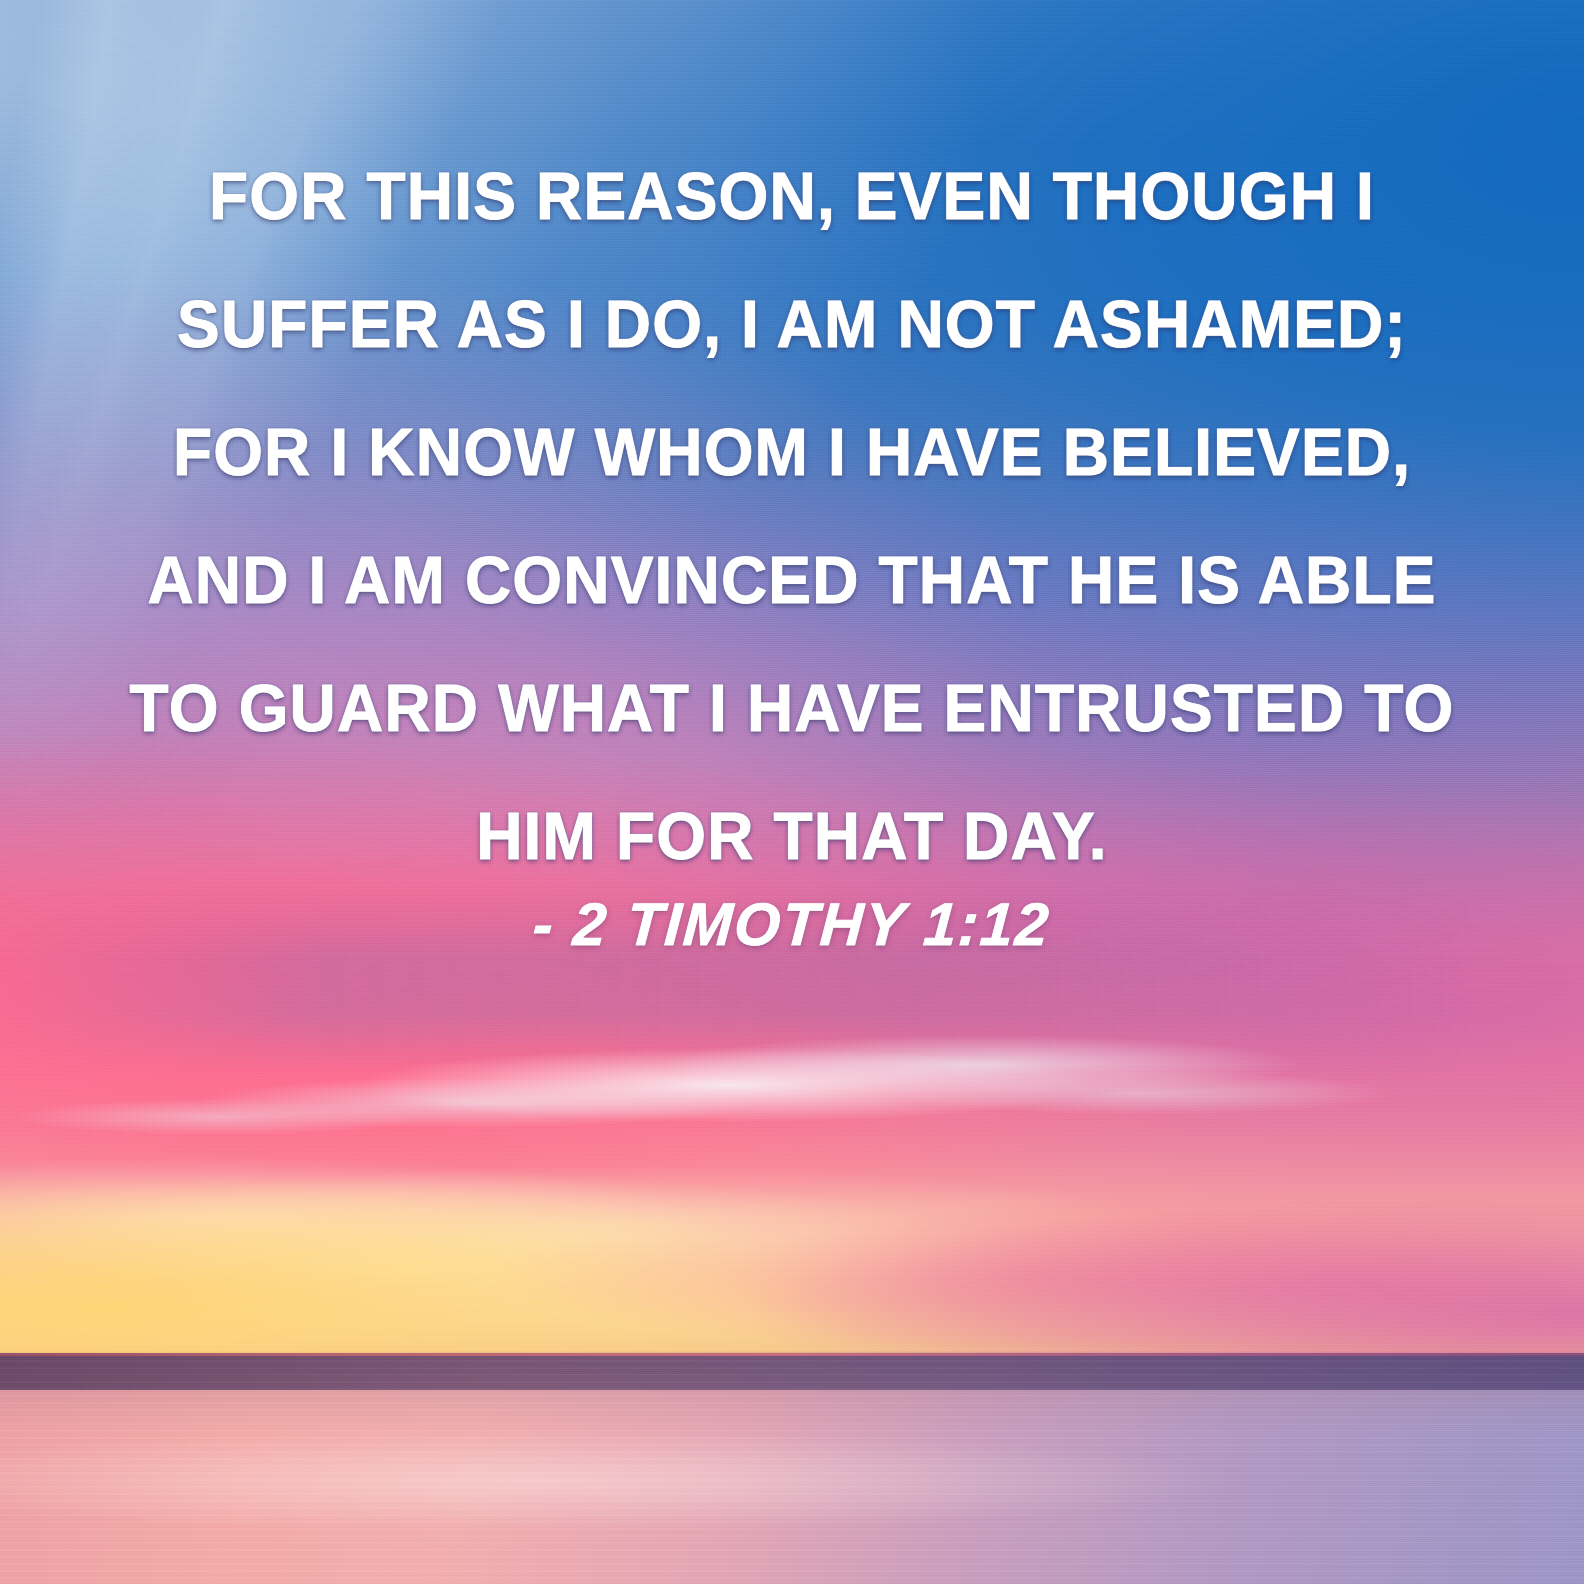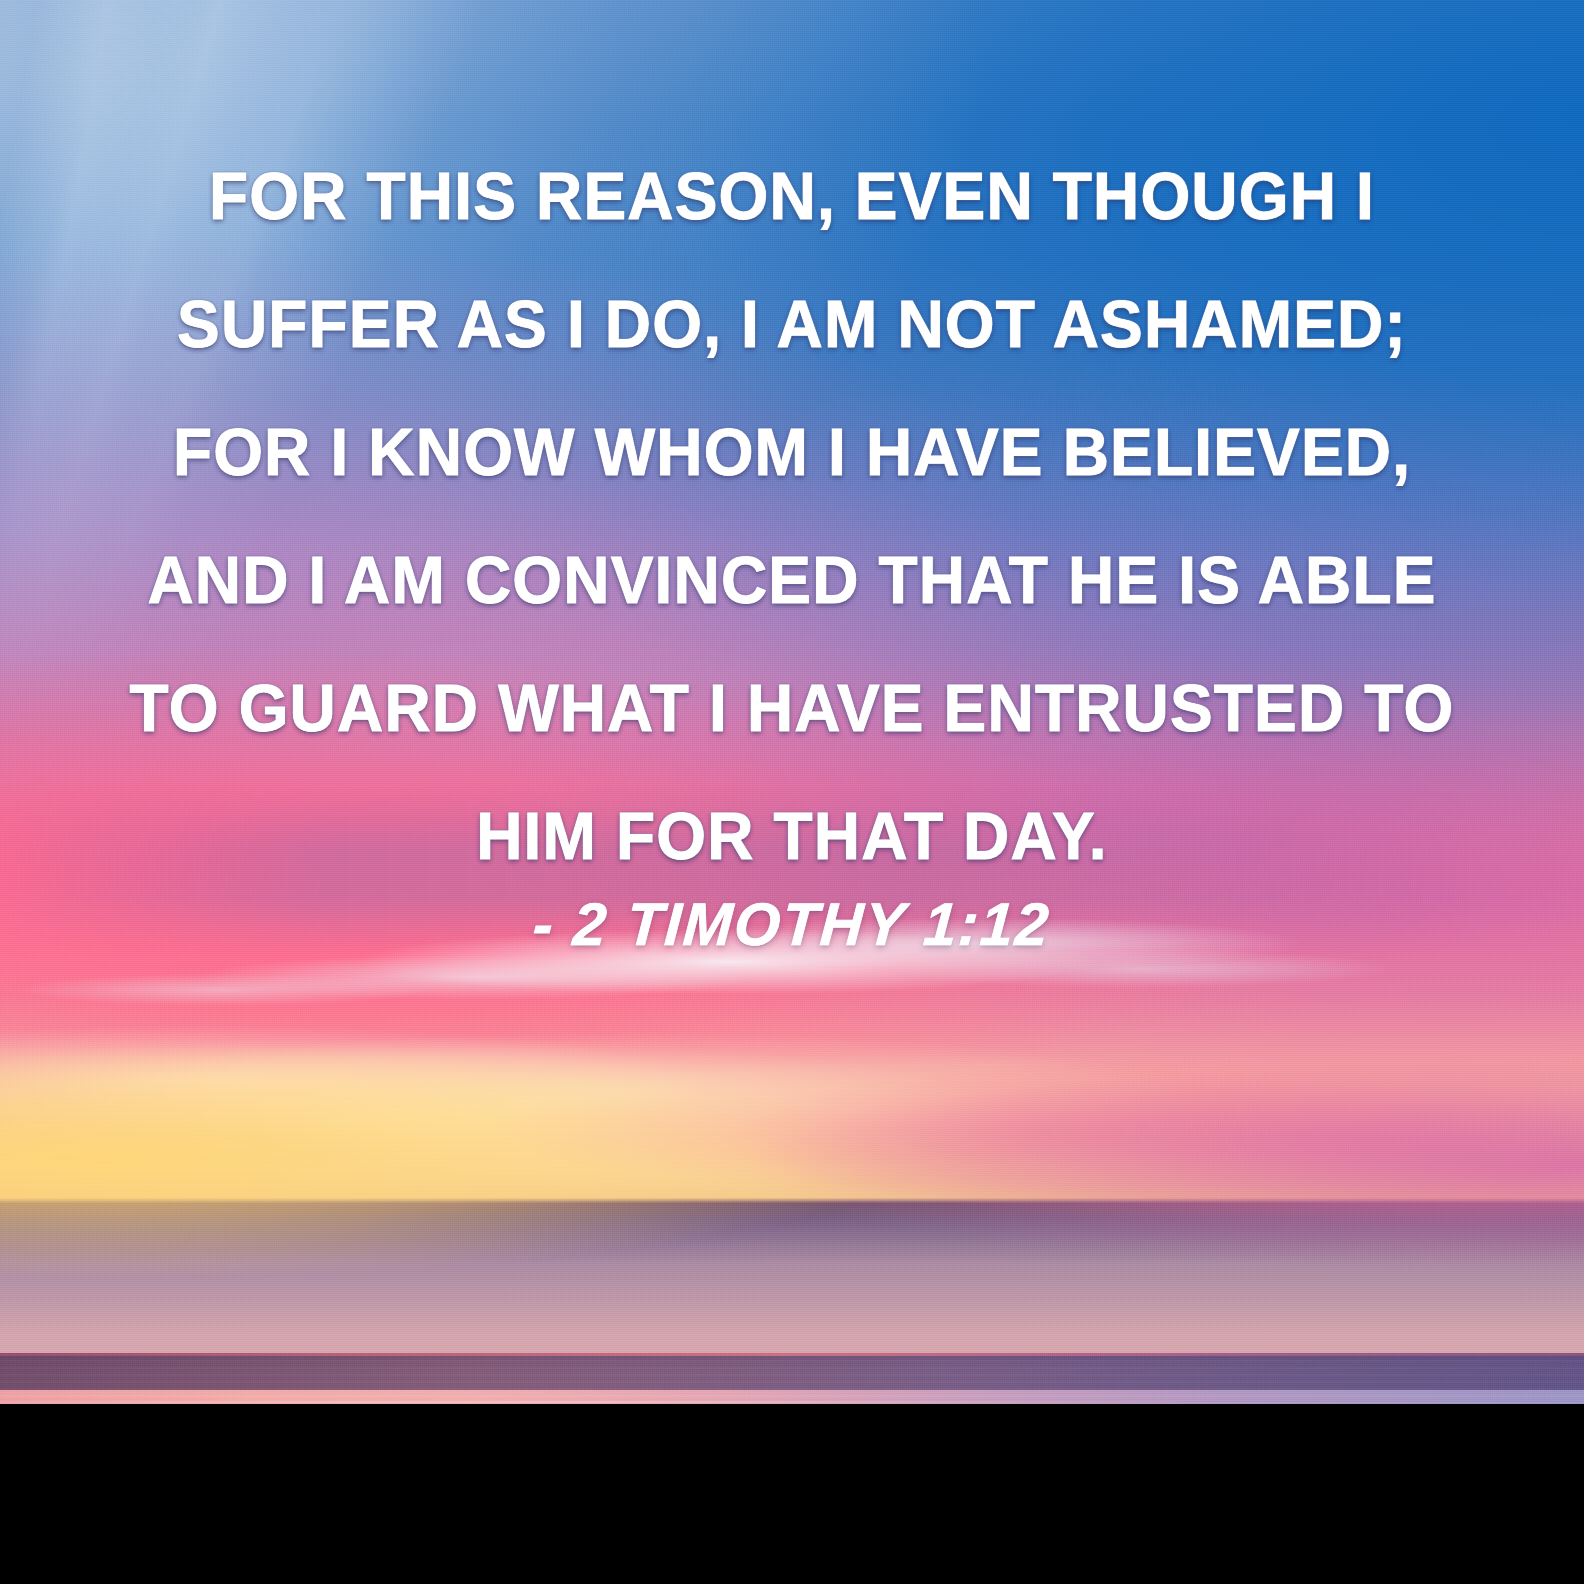--- a/index.html
+++ b/index.html
@@ -3,21 +3,21 @@
 <meta charset="utf-8">
 <style>
   html, body {
     margin: 0;
     padding: 0;
     background: #000;
   }
   #stage {
     position: relative;
     width: 1584px;
-    height: 1404px;
+    height: 1584px;
     overflow: hidden;
     font-family: "Liberation Sans", sans-serif;
   }
 
   
   .layer { position: absolute; inset: 0; }
 
   
   #bg-base {
     background: linear-gradient(

